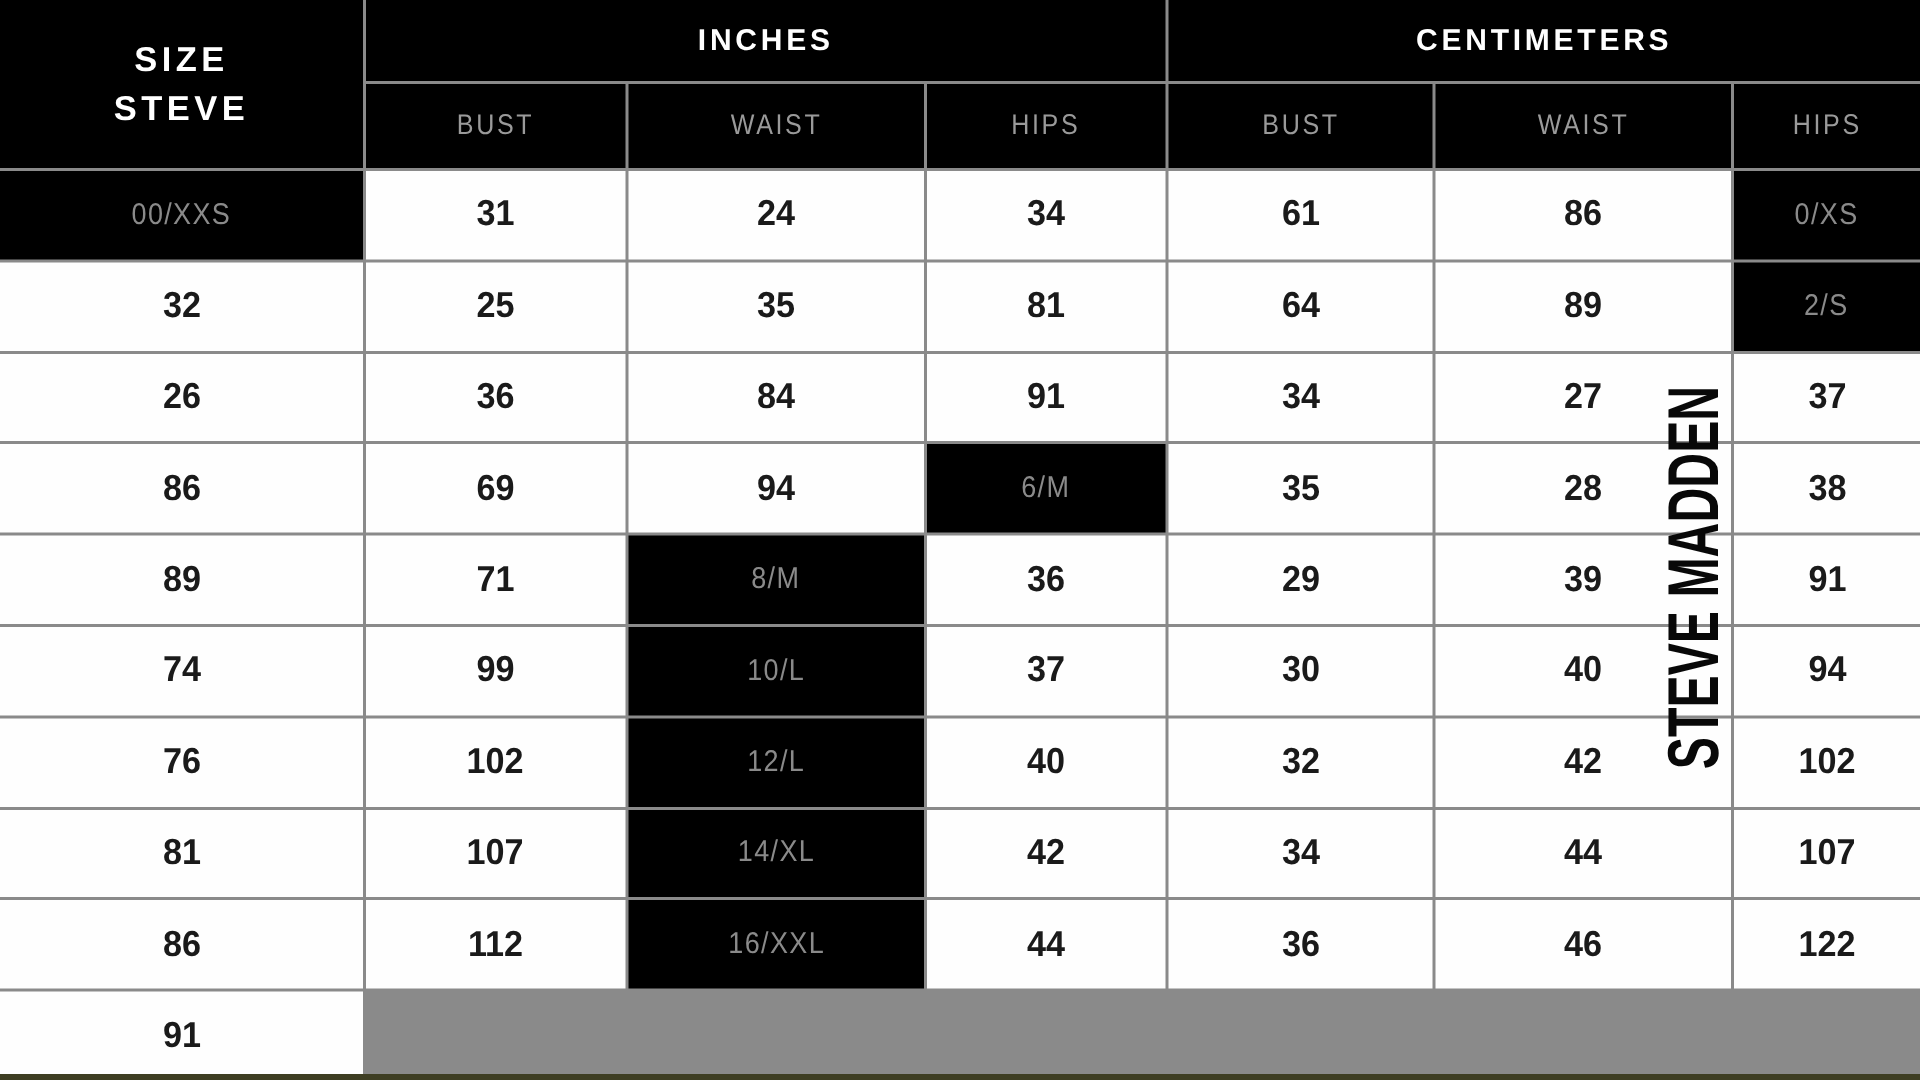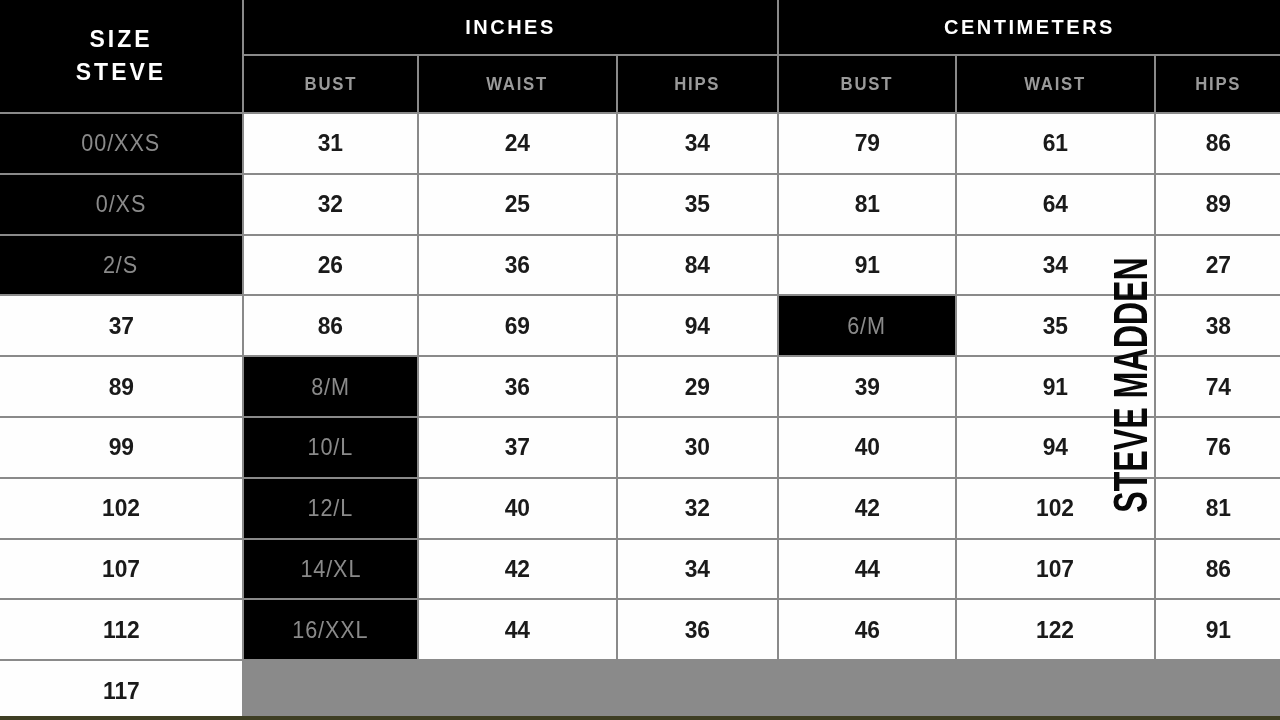--- a/index.html
+++ b/index.html
@@ -52,28 +52,28 @@
     font-size: 20px;
     font-weight: bold;
     letter-spacing: 2.5px;
   }
   .group-inches { grid-row: 1; grid-column: 2 / 5; }
   .group-cm     { grid-row: 1; grid-column: 5 / 8; }
 
   .sub-head {
     color: #9a9a9a;
     font-size: 19px;
-    font-weight: 700;
+    font-weight: 400;
     letter-spacing: 2px;
   }
   .sub-head .t { transform: scaleX(0.88); }
 
   .row-label {
     color: #8a8a8a;
-    font-size: 24px;
+    font-size: 20px;
     font-weight: 400;
     letter-spacing: 1px;
   }
   .row-label .t { transform: scaleX(0.9); }
 
   .val {
     color: #1a1a1a;
     font-size: 24px;
     font-weight: bold;
   }
@@ -145,23 +145,20 @@
     <div class="cell white val">
         <span class="t">31</span>
       </div>
     <div class="cell white val">
         <span class="t">24</span>
       </div>
     <div class="cell white val">
         <span class="t">34</span>
       </div>
     <div class="cell white val">
-        <span class="t">79</span>
-      </div>
-    <div class="cell white val">
         <span class="t">61</span>
       </div>
     <div class="cell white val">
         <span class="t">86</span>
       </div>
 
     <div class="cell black row-label">
         <span class="t">0/XS</span>
       </div>
     <div class="cell white val">
@@ -218,25 +215,31 @@
         <span class="t">94</span>
       </div>
 
     <div class="cell black row-label">
         <span class="t">6/M</span>
       </div>
     <div class="cell white val">
         <span class="t">35</span>
       </div>
     <div class="cell white val">
+        <span class="t">28</span>
+      </div>
+    <div class="cell white val">
         <span class="t">38</span>
       </div>
     <div class="cell white val">
         <span class="t">89</span>
       </div>
+    <div class="cell white val">
+        <span class="t">71</span>
+      </div>
 
     <div class="cell black row-label">
         <span class="t">8/M</span>
       </div>
     <div class="cell white val">
         <span class="t">36</span>
       </div>
     <div class="cell white val">
         <span class="t">29</span>
       </div>
@@ -329,22 +332,19 @@
         <span class="t">36</span>
       </div>
     <div class="cell white val">
         <span class="t">46</span>
       </div>
     <div class="cell white val">
         <span class="t">122</span>
       </div>
     <div class="cell white val">
         <span class="t">91</span>
-      </div>
-    <div class="cell white val">
-        <span class="t">117</span>
       </div>
 
   </div>
 
   <div class="watermark">STEVE MADDEN</div>
   <div class="bottom-strip"></div>
 </div>
 
 </body></html>

